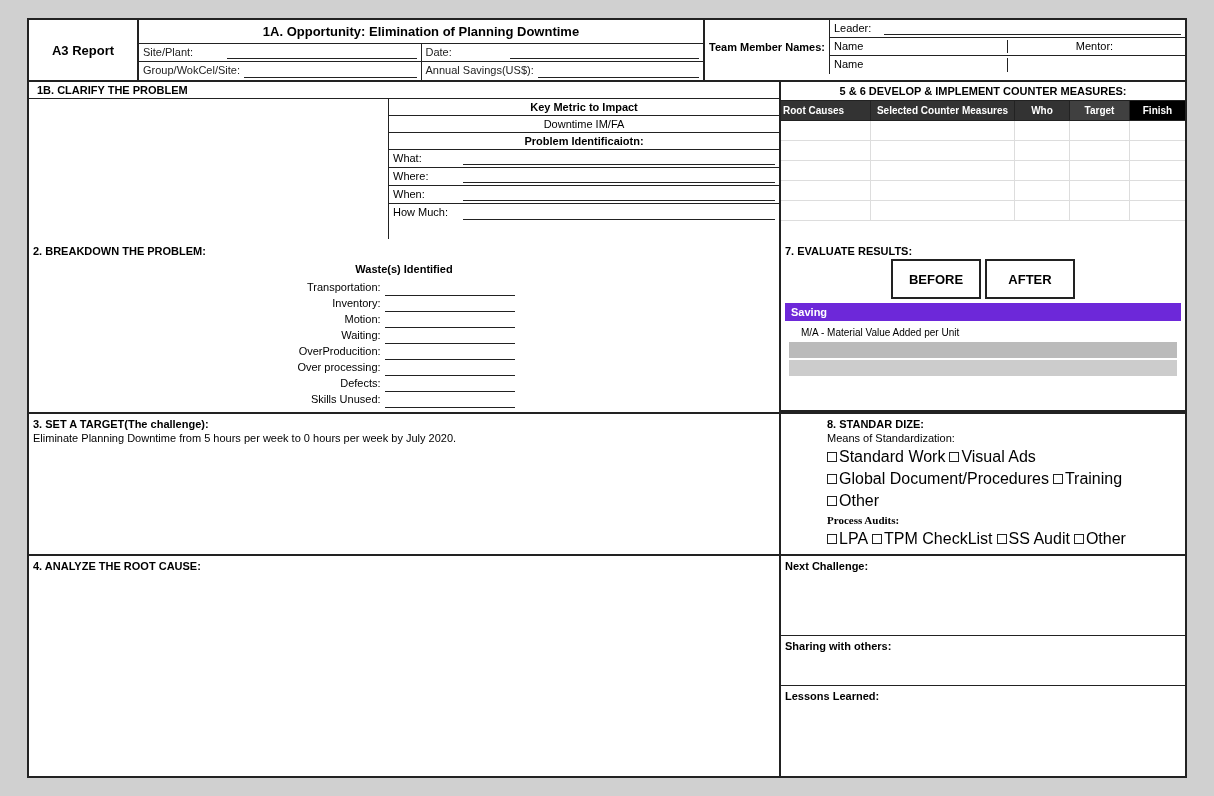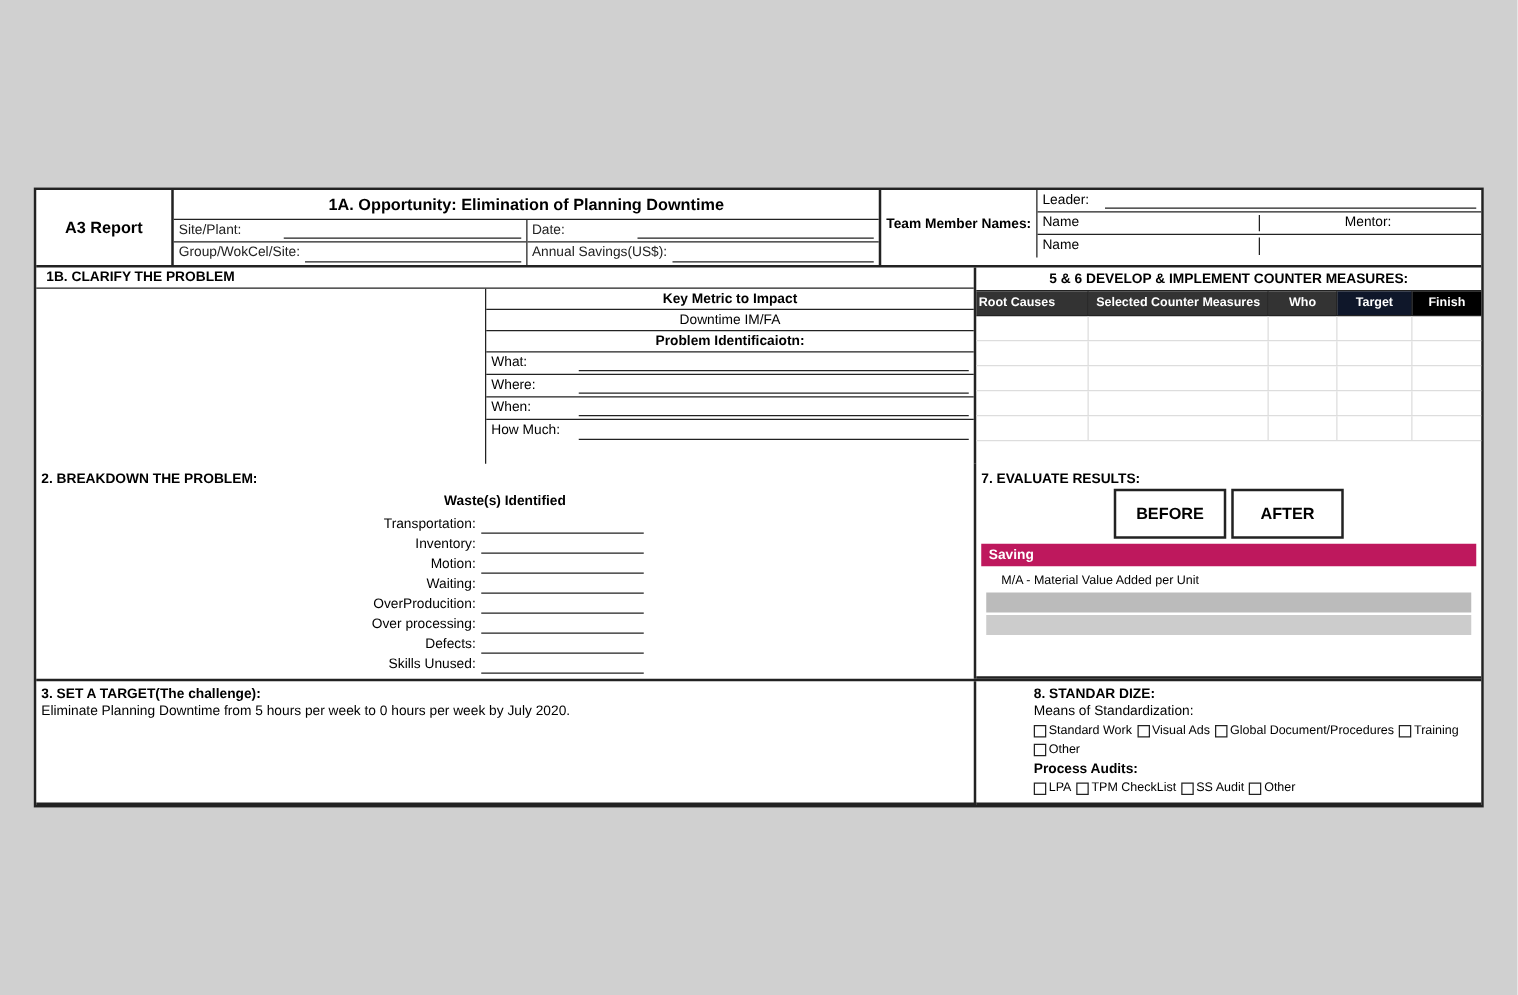--- a/index.html
+++ b/index.html
@@ -196,21 +196,21 @@
       background: #333;
       color: white;
       font-size: 10px;
     }
     .col-target {
       width: 60px;
       text-align: center;
       font-weight: bold;
       padding: 4px 2px;
       border-right: 1px solid #222;
-      background: #0f172a;
+      background: #404040;
       color: white;
       font-size: 10px;
     }
     .col-finish {
       width: 55px;
       text-align: center;
       font-weight: bold;
       padding: 4px 2px;
       background: #000000;
       color: white;
@@ -262,21 +262,21 @@
       font-weight: bold;
       font-size: 13px;
     }
     .ba-box:first-child {
       margin-right: 4px;
     }
     .saving-section {
       margin-top: 4px;
     }
     .saving-header {
-      background: #be185d;
+      background: #6d28d9;
       color: white;
       padding: 3px 6px;
       font-weight: bold;
       font-size: 11px;
       width: 100%;
     }
     .saving-content {
       padding: 4px;
     }
     .saving-item {
@@ -309,37 +309,38 @@
     }
     .standardization-label {
       padding: 2px 0;
       font-size: 11px;
     }
     .checkboxes-row {
       display: flex;
       flex-wrap: wrap;
       gap: 4px;
       padding: 2px 0;
-      font-size: 10px;
+      font-size: 16px;
     }
     .checkbox-item {
       display: flex;
       align-items: center;
       gap: 2px;
     }
     .cb-box {
       width: 10px;
       height: 10px;
       border: 1px solid #222;
       display: inline-block;
     }
     .process-audits {
       font-weight: bold;
       padding: 2px 0;
       font-size: 11px;
+      font-family: Liberation Serif, serif;
     }
     .section-4-title {
       font-weight: bold;
       font-size: 11px;
     }
 
     
     .challenge-section {
       border-bottom: 1px solid #222;
       padding: 4px;
@@ -627,14 +628,32 @@
           </div>
           <div class="checkbox-item">
             <span class="cb-box"></span>
             <span>Other</span>
           </div>
         </div>
       </div>
     </div>
   </div>
 
+  <div class="two-col">
+    <div class="col-left" style="min-height:220px;">
+      <div style="padding: 4px;">
+        <div class="section-4-title">4. ANALYZE THE ROOT CAUSE:</div>
+      </div>
+    </div>
+    <div class="col-right">
+      <div class="challenge-section">
+        <div class="challenge-title">Next Challenge:</div>
+      </div>
+      <div class="sharing-section">
+        <div class="sharing-title">Sharing with others:</div>
+      </div>
+      <div class="lessons-section">
+        <div class="lessons-title">Lessons Learned:</div>
+      </div>
+    </div>
+  </div>
 
 </div>
 
 </body></html>

